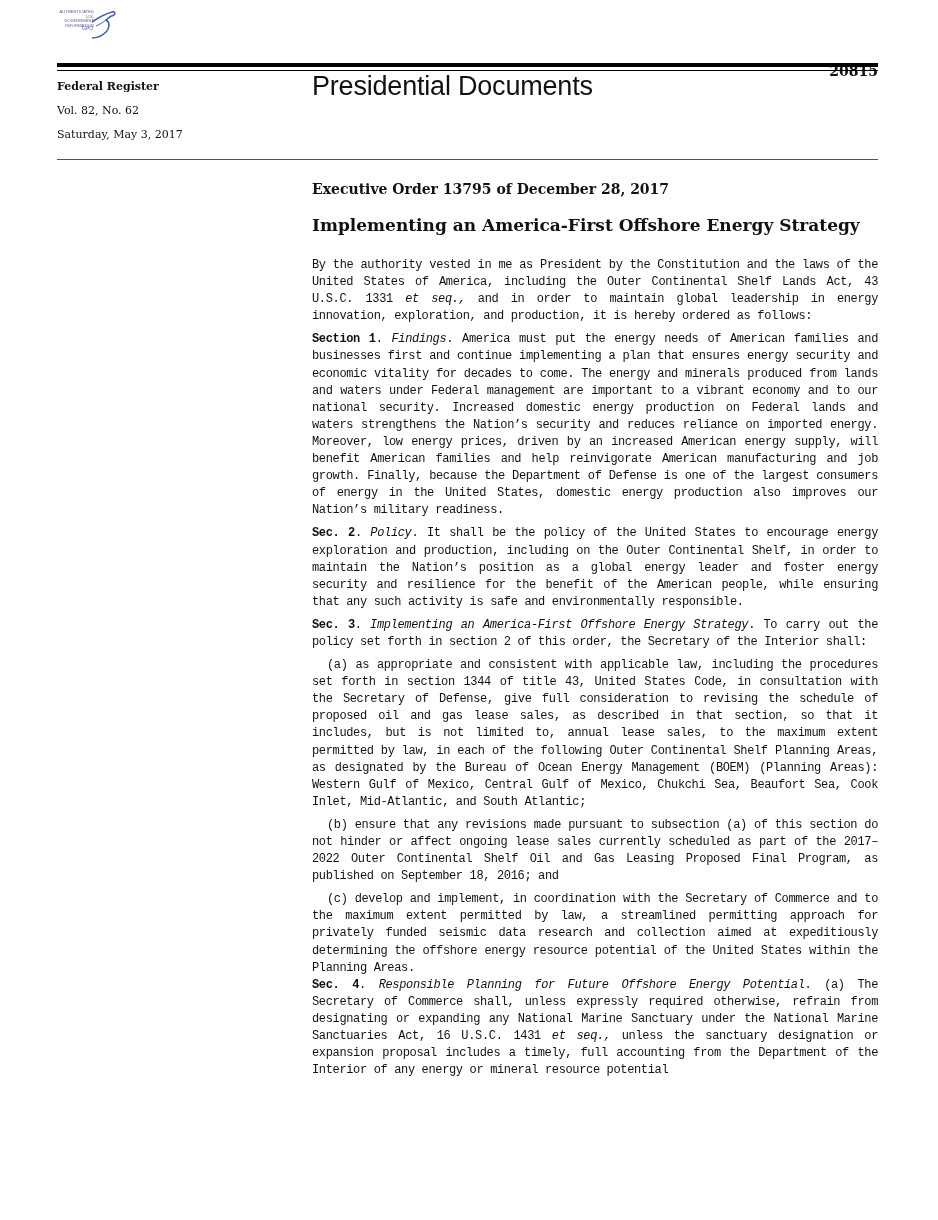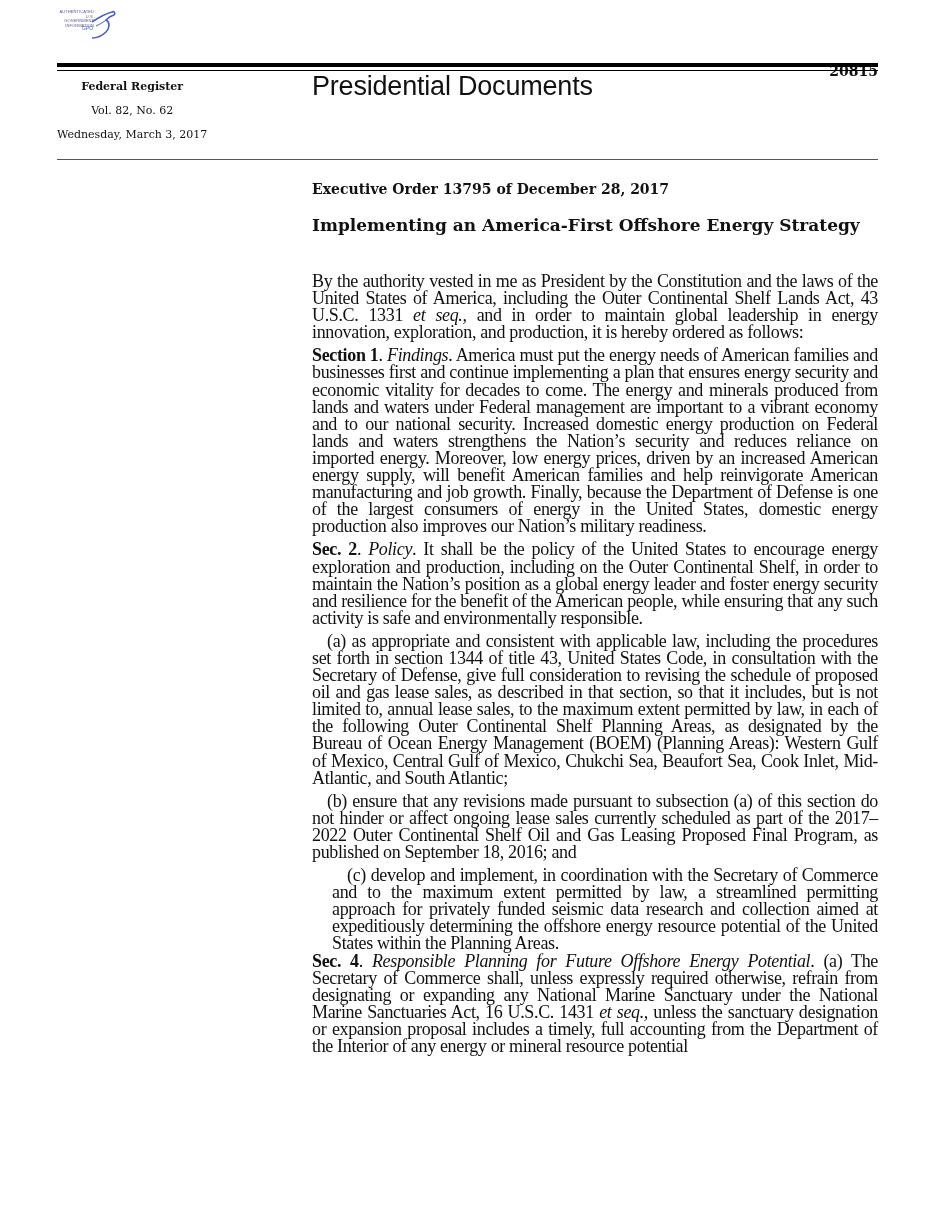--- a/index.html
+++ b/index.html
@@ -5,30 +5,30 @@
     html, body { margin: 0; padding: 0; background: #ffffff; }
     body { width: 938px; height: 1220px; position: relative; overflow: hidden; color: #111; font-family: "DejaVu Serif", "Liberation Serif", serif; }
     .gpo-logo { position: absolute; left: 56px; top: 8px; width: 62px; height: 32px; }
     .gpo-logo .txt { position: absolute; left: 0; top: 2px; font-family: "Liberation Sans", sans-serif; font-size: 4px; line-height: 4.5px; color: #5a5a8a; text-align: right; width: 38px; letter-spacing: 0.1px; }
     .gpo-logo .gpo { position: absolute; left: 26px; top: 17px; font-family: "Liberation Sans", sans-serif; font-size: 5px; color: #4a5fb0; }
     .gpo-logo svg { position: absolute; left: 34px; top: 0; }
     .page-number { position: absolute; right: 60px; top: 40px; font-family: "DejaVu Serif", serif; font-weight: bold; font-size: 14px; margin-top: 23px; }
     .rule-thick { position: absolute; left: 57px; width: 821px; top: 63px; height: 4px; background: #000; }
     .rule-thin { position: absolute; left: 57px; width: 821px; top: 70px; height: 1px; background: #000; }
     .rule-bottom { position: absolute; left: 57px; width: 821px; top: 159px; height: 1px; background: #555; }
-    .meta { position: absolute; left: 57px; top: 80px; font-family: "DejaVu Serif", serif; font-size: 11px; text-align: center; }
+    .meta { position: absolute; left: 57px; top: 80px; font-family: "DejaVu Serif", serif; font-size: 11px; }
     .meta div { height: 24px; }
     .meta .fr { font-weight: bold; }
     .section-title { position: absolute; left: 312px; top: 71px; font-family: "Liberation Sans", sans-serif; font-weight: normal; font-size: 27px; letter-spacing: -0.2px; }
     .eo-number { position: absolute; left: 312px; top: 181px; font-weight: bold; font-size: 14px; }
     .eo-title { position: absolute; left: 312px; top: 215px; font-weight: bold; font-size: 17px; }
-    .body-text { position: absolute; left: 312px; top: 273px; width: 566px; font-family: Liberation Serif, serif; font-size: 18px; line-height: 17.1px; text-align: justify; letter-spacing: -0.35px; }
+    .body-text { position: absolute; left: 312px; top: 257px; width: 566px; font-family: Liberation Mono, monospace; font-size: 12px; line-height: 17.1px; text-align: justify; letter-spacing: -0.35px; }
     .body-text p { margin: 0 0 6px 0; }
     .body-text p.sub { text-indent: 15px; }
-    .body-text p.tight { margin-bottom: 0; margin-left: 20px; }
+    .body-text p.tight { margin-bottom: 0; }
     .b { font-weight: bold; }
     .i { font-style: italic; }
   </style>
 </head>
 <body>
 
 <div class="gpo-logo">
   <div class="txt">
     <div>AUTHENTICATED</div>
     <div>U.S. GOVERNMENT</div>
@@ -41,34 +41,35 @@
   </svg>
 </div>
 
 <div class="page-number">20815</div>
 <div class="rule-thick"></div>
 <div class="rule-thin"></div>
 
 <div class="meta">
   <div class="fr">Federal Register</div>
   <div>Vol. 82, No. 62</div>
-  <div>Wednesday, March 3, 2017</div>
+  <div>Saturday, May 3, 2017</div>
 </div>
 
 <div class="section-title">Presidential Documents</div>
 <div class="rule-bottom"></div>
 
 <div class="eo-number">Executive Order 13795 of December 28, 2017</div>
 <div class="eo-title">Implementing an America-First Offshore Energy Strategy</div>
 
 <div class="body-text">
   <p><span>By the authority vested in me as President by the Constitution and the laws of the United States of America, including the Outer Continental Shelf Lands Act, 43 U.S.C. 1331 </span><span class="i">et seq.,</span><span> and in order to maintain global leadership in energy innovation, exploration, and production, it is hereby ordered as follows:</span></p>
 
   <p><span class="b">Section 1</span>. <span class="i">Findings</span>.<span> America must put the energy needs of American families and businesses first and continue implementing a plan that ensures energy security and economic vitality for decades to come. The energy and minerals produced from lands and waters under Federal management are important to a vibrant economy and to our national security. Increased domestic energy production on Federal lands and waters strengthens the Nation’s security and reduces reliance on imported energy. Moreover, low energy prices, driven by an increased American energy supply, will benefit American families and help reinvigorate American manufacturing and job growth. Finally, because the Department of Defense is one of the largest consumers of energy in the United States, domestic energy production also improves our Nation’s military readiness.</span></p>
 
   <p><span class="b">Sec. 2</span>. <span class="i">Policy</span>.<span> It shall be the policy of the United States to encourage energy exploration and production, including on the Outer Continental Shelf, in order to maintain the Nation’s position as a global energy leader and foster energy security and resilience for the benefit of the American people, while ensuring that any such activity is safe and environmentally responsible.</span></p>
 
+  <p><span class="b">Sec. 3</span>. <span class="i">Implementing an America-First Offshore Energy Strategy</span>.<span> To carry out the policy set forth in section 2 of this order, the Secretary of the Interior shall:</span></p>
   <p class="sub">(a) as appropriate and consistent with applicable law, including the procedures set forth in section 1344 of title 43, United States Code, in consultation with the Secretary of Defense, give full consideration to revising the schedule of proposed oil and gas lease sales, as described in that section, so that it includes, but is not limited to, annual lease sales, to the maximum extent permitted by law, in each of the following Outer Continental Shelf Planning Areas, as designated by the Bureau of Ocean Energy Management (BOEM) (Planning Areas): Western Gulf of Mexico, Central Gulf of Mexico, Chukchi Sea, Beaufort Sea, Cook Inlet, Mid-Atlantic, and South Atlantic;</p>
   <p class="sub">(b) ensure that any revisions made pursuant to subsection (a) of this section do not hinder or affect ongoing lease sales currently scheduled as part of the 2017–2022 Outer Continental Shelf Oil and Gas Leasing Proposed Final Program, as published on September 18, 2016; and</p>
   <p class="sub tight">(c) develop and implement, in coordination with the Secretary of Commerce and to the maximum extent permitted by law, a streamlined permitting approach for privately funded seismic data research and collection aimed at expeditiously determining the offshore energy resource potential of the United States within the Planning Areas.</p>
 
   <p><span class="b">Sec. 4</span>. <span class="i">Responsible Planning for Future Offshore Energy Potential</span>.<span> (a) The Secretary of Commerce shall, unless expressly required otherwise, refrain from designating or expanding any National Marine Sanctuary under the National Marine Sanctuaries Act, 16 U.S.C. 1431 </span><span class="i">et seq.,</span><span> unless the sanctuary designation or expansion proposal includes a timely, full accounting from the Department of the Interior of any energy or mineral resource potential</span></p>
 </div>
 
 </body></html>

